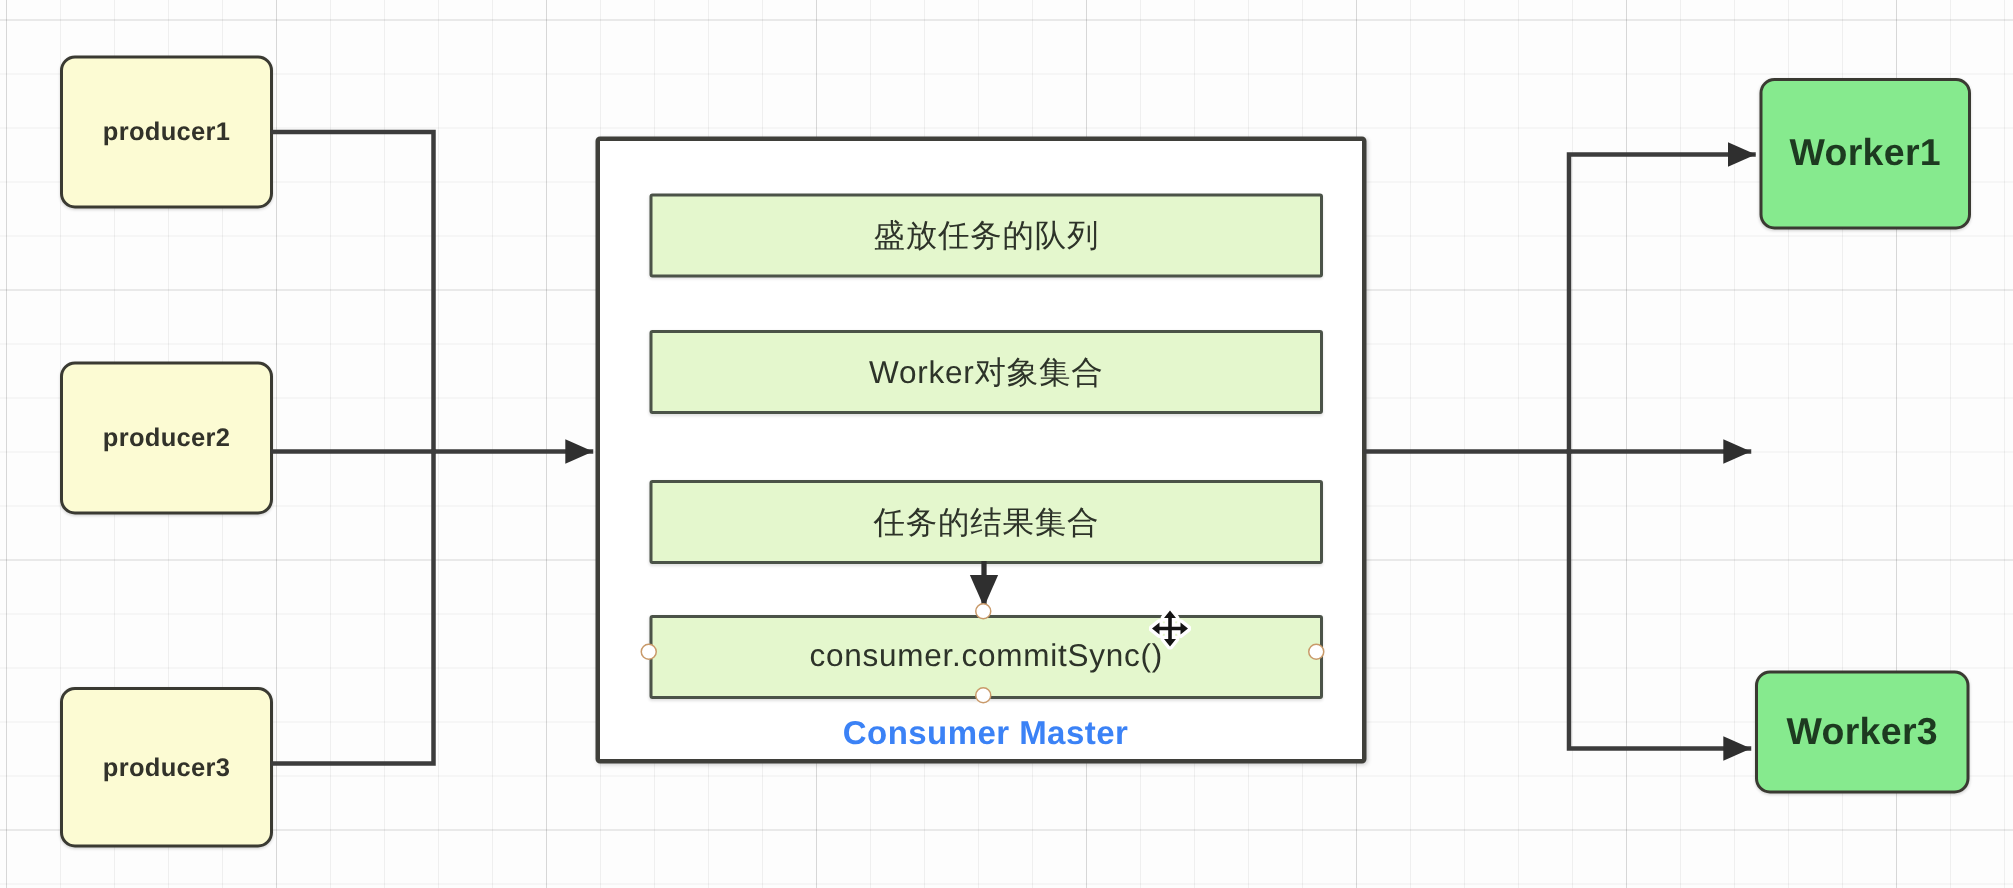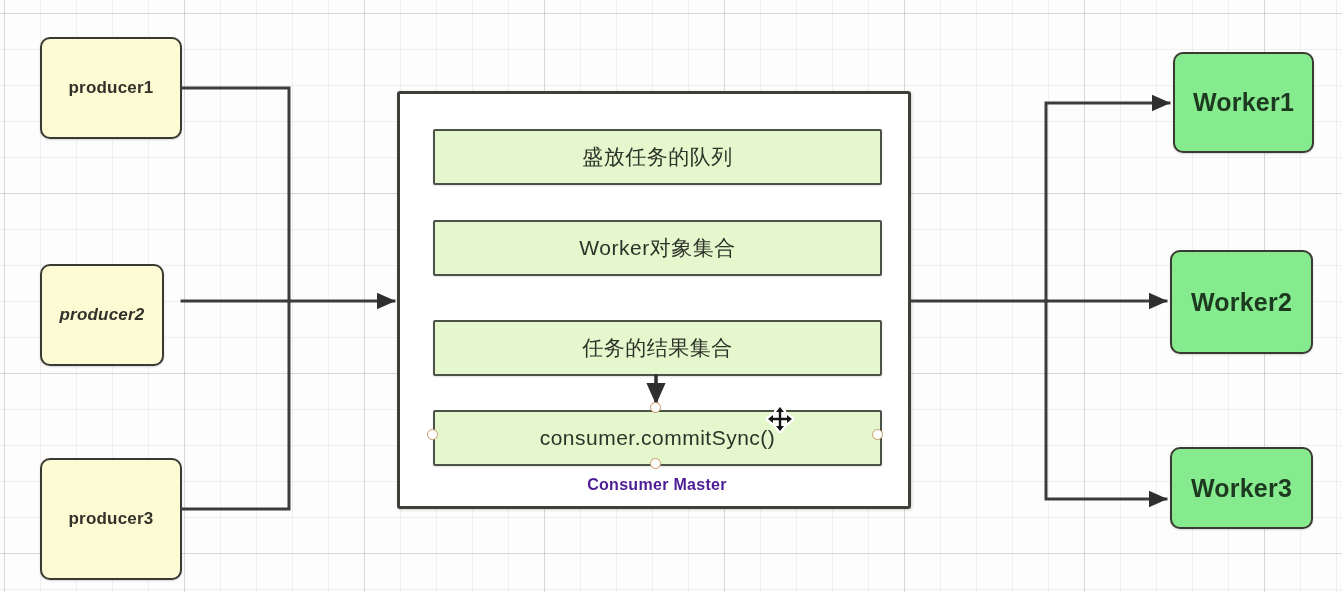--- a/index.html
+++ b/index.html
@@ -52,21 +52,21 @@
     font-size:21px;font-weight:normal;color:#2d3329;
     letter-spacing:.5px;
     box-shadow:0 1px 2px rgba(0,0,0,.12);
   }
   #row-queue{top:35px;}
   #row-workers{top:126px;}
   #row-results{top:226px;}
   #row-commit{top:316px;}
   #master-caption{
     position:absolute;left:0;top:382px;width:514px;
-    text-align:center;font-size:16px;font-weight:bold;color:#4c1d95;
+    text-align:center;font-size:22px;font-weight:bold;color:#3b82f6;
     letter-spacing:.3px;
   }
 
   .handle{
     position:absolute;width:11px;height:11px;border-radius:50%;
     background:#ffffff;border:1.6px solid #c99a6a;
     box-sizing:border-box;z-index:7;
   }
 
   #move-cursor{position:absolute;left:766px;top:405px;width:28px;height:28px;z-index:9;}
@@ -100,24 +100,24 @@
     <path class="wire" d="M 1046 301 L 1046 103 L 1169 103" marker-end="url(#arrow)"></path>
 
     <path class="wire" d="M 1046 301 L 1166 301" marker-end="url(#arrow)"></path>
 
     <path class="wire" d="M 1046 301 L 1046 499 L 1166 499" marker-end="url(#arrow)"></path>
   </svg>
 
   <div class="node producer" id="producer-1" style="left:40px;top:37px;width:142px;height:102px;">
     <span>producer1</span>
   </div>
-  <div class="node producer" id="producer-2" style="left:40px;top:264px;width:124px;height:102px;font-style:italic;">
+  <div class="node producer" id="producer-2" style="left:40px;top:241px;width:142px;height:102px;">
     <span>producer2</span>
   </div>
-  <div class="node producer" id="producer-3" style="left:40px;top:458px;width:142px;height:122px;">
+  <div class="node producer" id="producer-3" style="left:40px;top:458px;width:142px;height:107px;">
     <span>producer3</span>
   </div>
 
   <div id="master-box">
     <div class="master-row" id="row-queue">
       <span>盛放任务的队列</span>
     </div>
     <div class="master-row" id="row-workers">
       <span>Worker对象集合</span>
     </div>
@@ -138,20 +138,17 @@
   <svg id="move-cursor" viewBox="0 0 28 28">
     <g stroke="#ffffff" stroke-width="4.5" fill="none" stroke-linejoin="round">
       <path d="M14 2 L18 7 H15.2 V12.8 H21 V10 L26 14 L21 18 V15.2 H15.2 V21 H18 L14 26 L10 21 H12.8 V15.2 H7 V18 L2 14 L7 10 V12.8 H12.8 V7 H10 Z"></path>
     </g>
     <path d="M14 2 L18 7 H15.2 V12.8 H21 V10 L26 14 L21 18 V15.2 H15.2 V21 H18 L14 26 L10 21 H12.8 V15.2 H7 V18 L2 14 L7 10 V12.8 H12.8 V7 H10 Z" fill="#141414"></path>
   </svg>
 
   <div class="node worker" id="worker-1" style="left:1173px;top:52px;width:141px;height:101px;">
     <span>Worker1</span>
   </div>
-  <div class="node worker" id="worker-2" style="left:1170px;top:250px;width:143px;height:104px;">
-    <span>Worker2</span>
-  </div>
   <div class="node worker" id="worker-3" style="left:1170px;top:447px;width:143px;height:82px;text-align:right;">
     <span>Worker3</span>
   </div>
 
 </div>
 
 </body></html>

